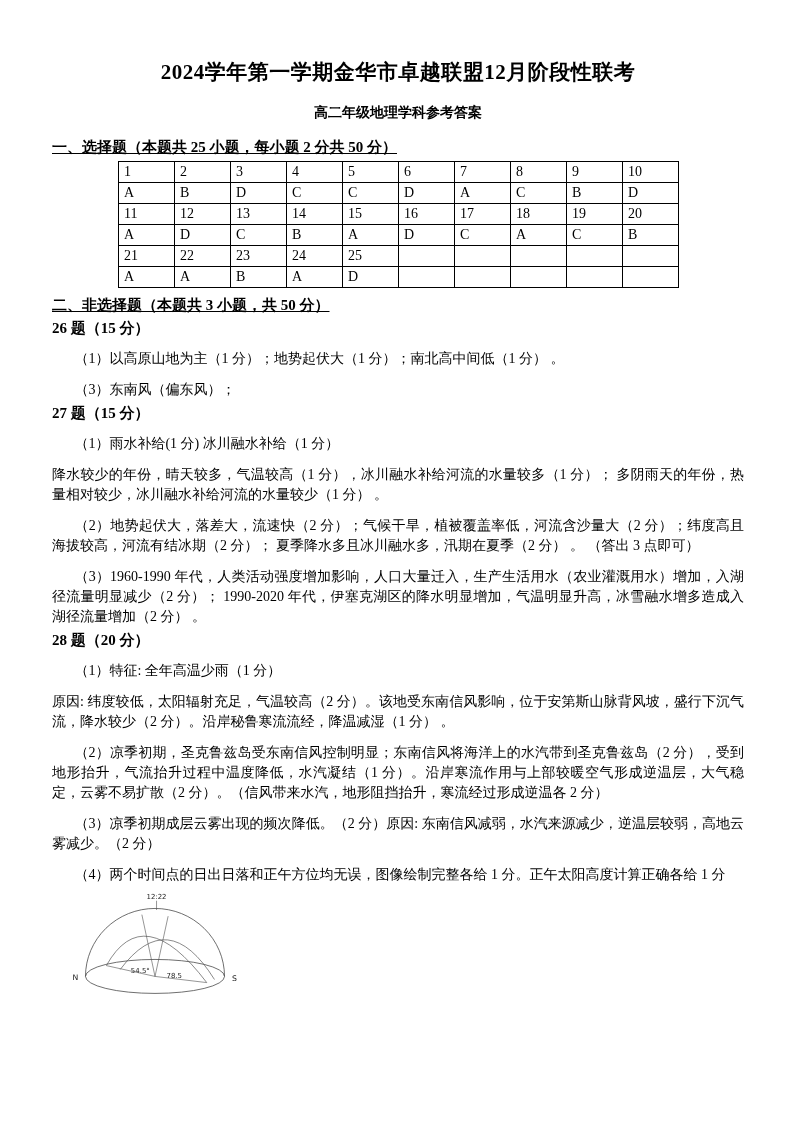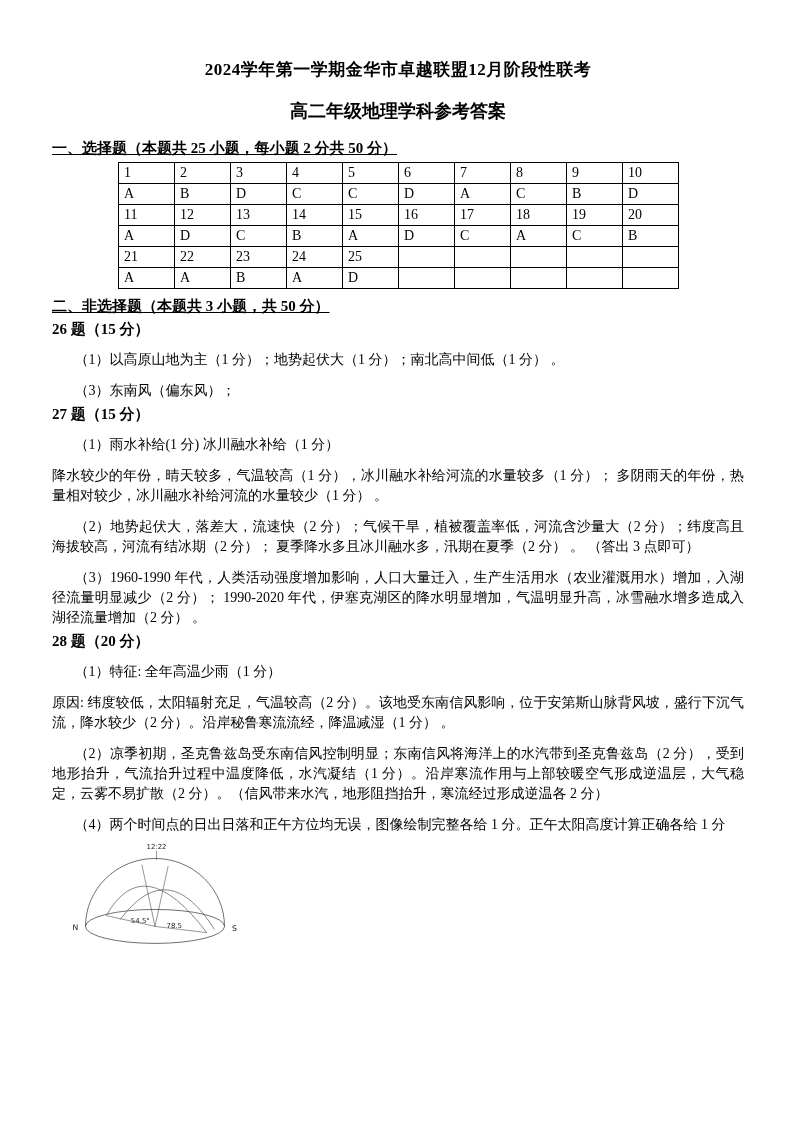--- a/index.html
+++ b/index.html
@@ -2,22 +2,22 @@
 <html><head>
 <meta charset="utf-8">
 <style>
   * { margin:0; padding:0; box-sizing:border-box; }
   html,body { background:#ffffff; }
   .page {
     width:794px; height:1123px; background:#ffffff; margin:0 auto;
     padding:48px 50px 16px 52px; overflow:hidden; color:#000;
     font-family:"Liberation Serif","DejaVu Serif",serif;
   }
-  .title { font-size:17px; font-weight:700; text-align:center; margin:10px 0 18px; letter-spacing:0.5px; }
-  .subtitle { font-size:18px; font-weight:700; text-align:center; margin:0 0 16px; }
+  .title { font-size:21px; font-weight:700; text-align:center; margin:10px 0 18px; letter-spacing:0.5px; }
+  .subtitle { font-size:14px; font-weight:700; text-align:center; margin:0 0 16px; }
   .sec { font-size:15px; font-weight:700; margin:2px 0 4px;text-decoration:underline; }
   table.answers { border-collapse:collapse; margin:2px 0 8px 66px; table-layout:fixed; }
   table.answers td {
     border:1px solid #000; width:56px; height:21px; font-size:14px;
     padding:0 5px; vertical-align:middle; text-align:left;
   }
   .qheading { font-size:15px; font-weight:700; margin:4px 0 2px; }
   p.ans { font-size:14px; line-height:1.43; text-align:justify;margin-top:11px; }
   p.ind { text-indent:1.6em; }
   .diagram-wrap { margin:8px 0 0 14px; }
@@ -119,20 +119,21 @@
   <div class="qheading">27 题（15 分）</div>
   <p class="ans ind">（1）雨水补给(1 分)  冰川融水补给（1 分）</p>
   <p class="ans">降水较少的年份，晴天较多，气温较高（1 分），冰川融水补给河流的水量较多（1 分）； 多阴雨天的年份，热量相对较少，冰川融水补给河流的水量较少（1 分） 。</p>
   <p class="ans ind">（2）地势起伏大，落差大，流速快（2 分）；气候干旱，植被覆盖率低，河流含沙量大（2 分）；纬度高且海拔较高，河流有结冰期（2 分）； 夏季降水多且冰川融水多，汛期在夏季（2 分） 。 （答出 3 点即可）</p>
   <p class="ans ind">（3）1960-1990 年代，人类活动强度增加影响，人口大量迁入，生产生活用水（农业灌溉用水）增加，入湖径流量明显减少（2 分）； 1990-2020 年代，伊塞克湖区的降水明显增加，气温明显升高，冰雪融水增多造成入湖径流量增加（2 分） 。</p>
 
   <div class="qheading">28 题（20 分）</div>
   <p class="ans ind">（1）特征: 全年高温少雨（1 分）</p>
   <p class="ans">原因: 纬度较低，太阳辐射充足，气温较高（2 分）。该地受东南信风影响，位于安第斯山脉背风坡，盛行下沉气流，降水较少（2 分）。沿岸秘鲁寒流流经，降温减湿（1 分） 。</p>
   <p class="ans ind">（2）凉季初期，圣克鲁兹岛受东南信风控制明显；东南信风将海洋上的水汽带到圣克鲁兹岛（2 分），受到地形抬升，气流抬升过程中温度降低，水汽凝结（1 分）。沿岸寒流作用与上部较暖空气形成逆温层，大气稳定，云雾不易扩散（2 分）。（信风带来水汽，地形阻挡抬升，寒流经过形成逆温各 2 分）</p>
+  <p class="ans ind">（3）凉季初期成层云雾出现的频次降低。（2 分）原因: 东南信风减弱，水汽来源减少，逆温层较弱，高地云雾减少。（2 分）</p>
   <p class="ans ind">（4）两个时间点的日出日落和正午方位均无误，图像绘制完整各给 1 分。正午太阳高度计算正确各给 1 分</p>
 
   <div class="diagram-wrap">
     <svg width="178" height="112" viewBox="0 0 230 145">
 
       <ellipse cx="115" cy="108" rx="90" ry="22" fill="none" stroke="#444" stroke-width="1"></ellipse>
 
       <path d="M 25 108 A 90 88 0 0 1 205 108" fill="none" stroke="#444" stroke-width="1"></path>
 
       <path d="M 52 94 Q 100 8 182 116" fill="none" stroke="#555" stroke-width="0.9"></path>

